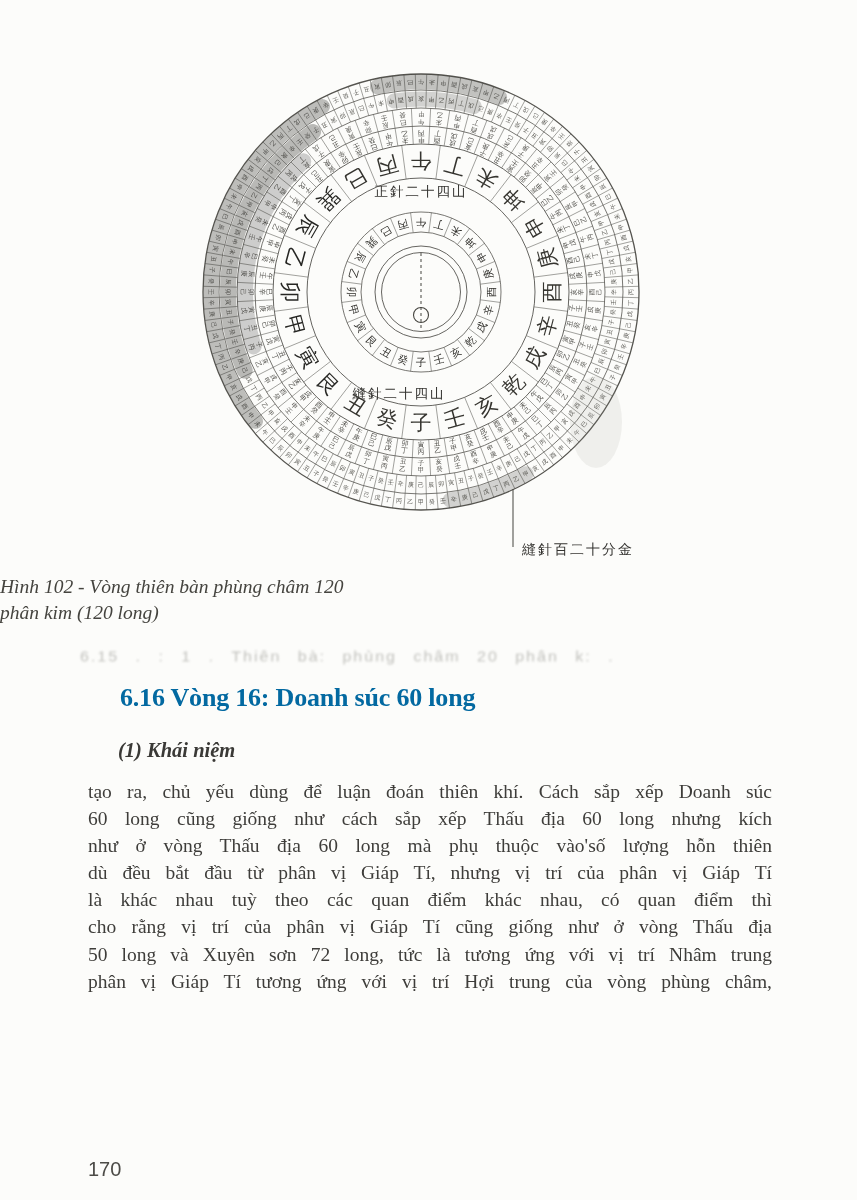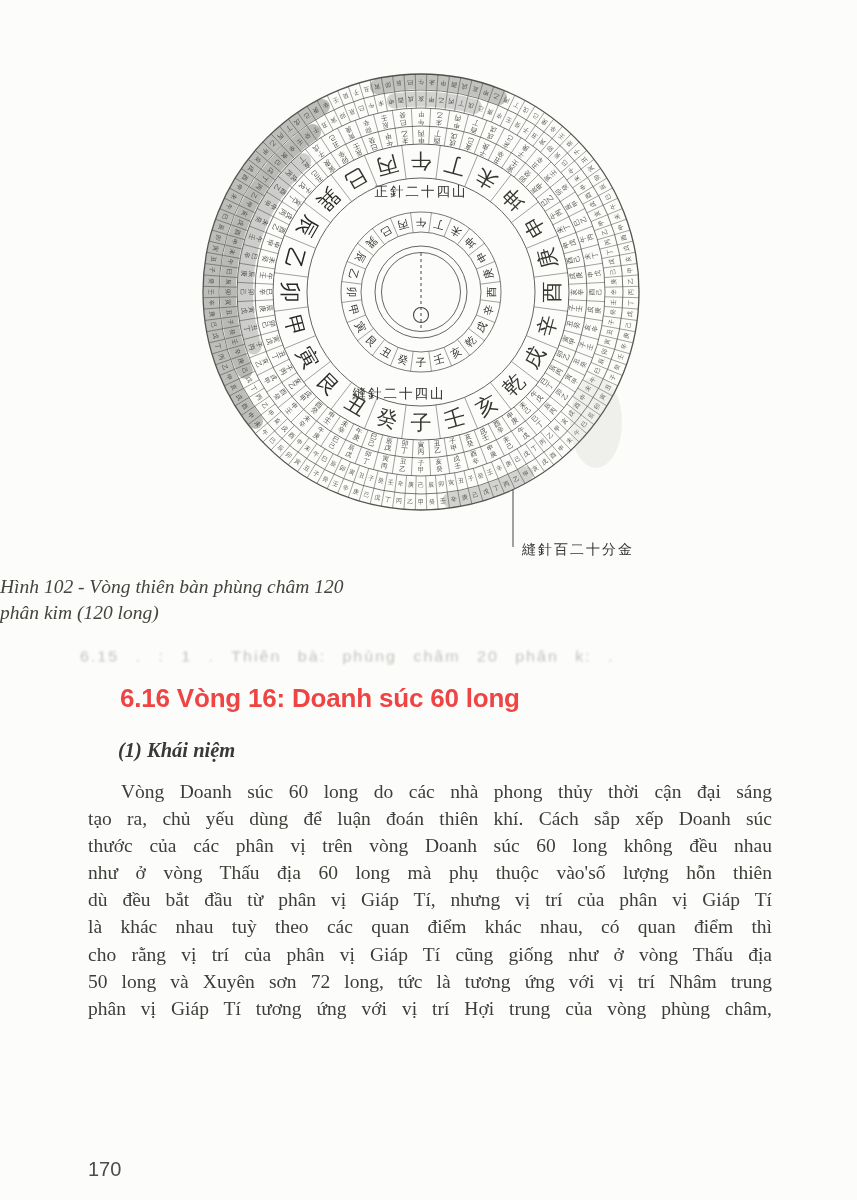--- a/index.html
+++ b/index.html
@@ -15,22 +15,22 @@
     text-align:left;font-style:italic;font-size:19.5px;line-height:26px;color:#45443f;
   }
   .ghost-line{
     position:absolute;top:648px;left:80px;width:690px;
     font-family:"Liberation Sans",sans-serif;font-size:16px;letter-spacing:2px;word-spacing:10px;
     color:#90908a;opacity:.55;filter:blur(1.1px);white-space:nowrap;overflow:hidden;
     transform:skewX(-1deg) scaleY(.95);
   }
   .section-heading{
     position:absolute;top:683px;left:120px;
-    font-family:Liberation Sans, sans-serif;font-weight:700;font-size:26px;
-    color:#ef4444;letter-spacing:-0.2px;
+    font-family:Liberation Serif, serif;font-weight:700;font-size:26px;
+    color:#0369a1;letter-spacing:-0.2px;
   }
   .subsection-heading{
     position:absolute;top:739px;left:118px;
     font-weight:700;font-style:italic;font-size:20.5px;color:#3a3936;text-align:center;
   }
   .para{
     position:absolute;top:778px;left:88px;width:684px;
     font-size:19.5px;color:#3e3d3a;
   }
   .pline{
@@ -1018,23 +1018,22 @@
     <div>phân kim (120 long)</div>
   </div>
 
   <div class="ghost-line">6.15 . : 1 .  Thiên bà: phùng châm  20 phân k: .</div>
 
   <div class="section-heading">6.16 Vòng 16: Doanh súc 60 long</div>
 
   <div class="subsection-heading">(1) Khái niệm</div>
 
   <div class="para">
-    <div class="pline first">Vòng Doanh súc 60 long do các nhà phong thủy thời cận đại sáng</div>
     <div class="pline">tạo ra, chủ yếu dùng để luận đoán thiên khí. Cách sắp xếp Doanh súc</div>
-    <div class="pline">thước của các phân vị trên vòng Doanh súc 60 long không đều nhau</div>
+    <div class="pline">60 long cũng giống như cách sắp xếp Thấu địa 60 long nhưng kích</div>
     <div class="pline">như ở vòng Thấu địa 60 long mà phụ thuộc vào'số lượng hỗn thiên</div>
     <div class="pline">dù đều bắt đầu từ phân vị Giáp Tí, nhưng vị trí của phân vị Giáp Tí</div>
     <div class="pline">là khác nhau tuỳ theo các quan điểm khác nhau, có quan điểm thì</div>
     <div class="pline">cho rằng vị trí của phân vị Giáp Tí cũng giống như ở vòng Thấu địa</div>
     <div class="pline">50 long và Xuyên sơn 72 long, tức là tương ứng với vị trí Nhâm trung</div>
     <div class="pline">phân vị Giáp Tí tương ứng với vị trí Hợi trung của vòng phùng châm,</div>
   </div>
 
   <div class="page-number">170</div>
 

